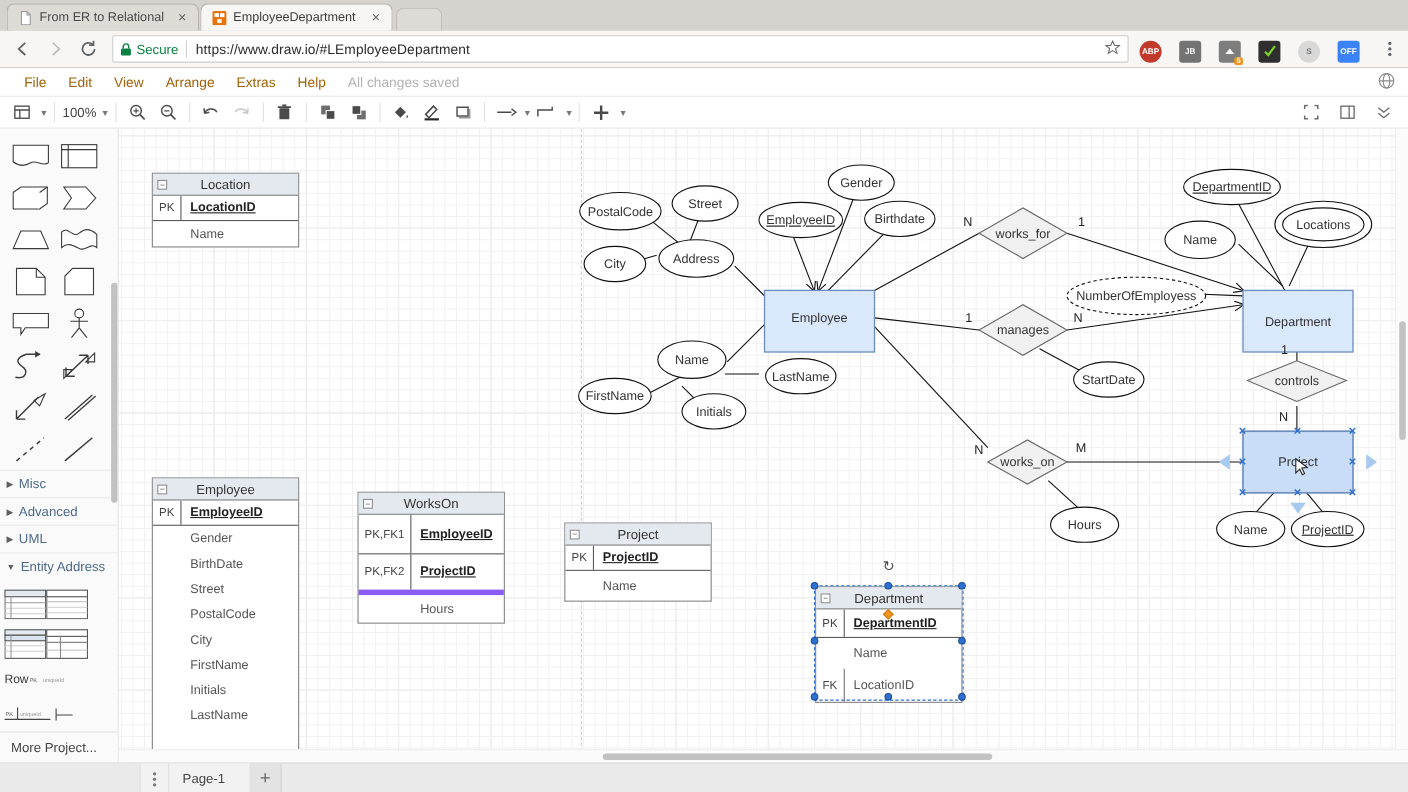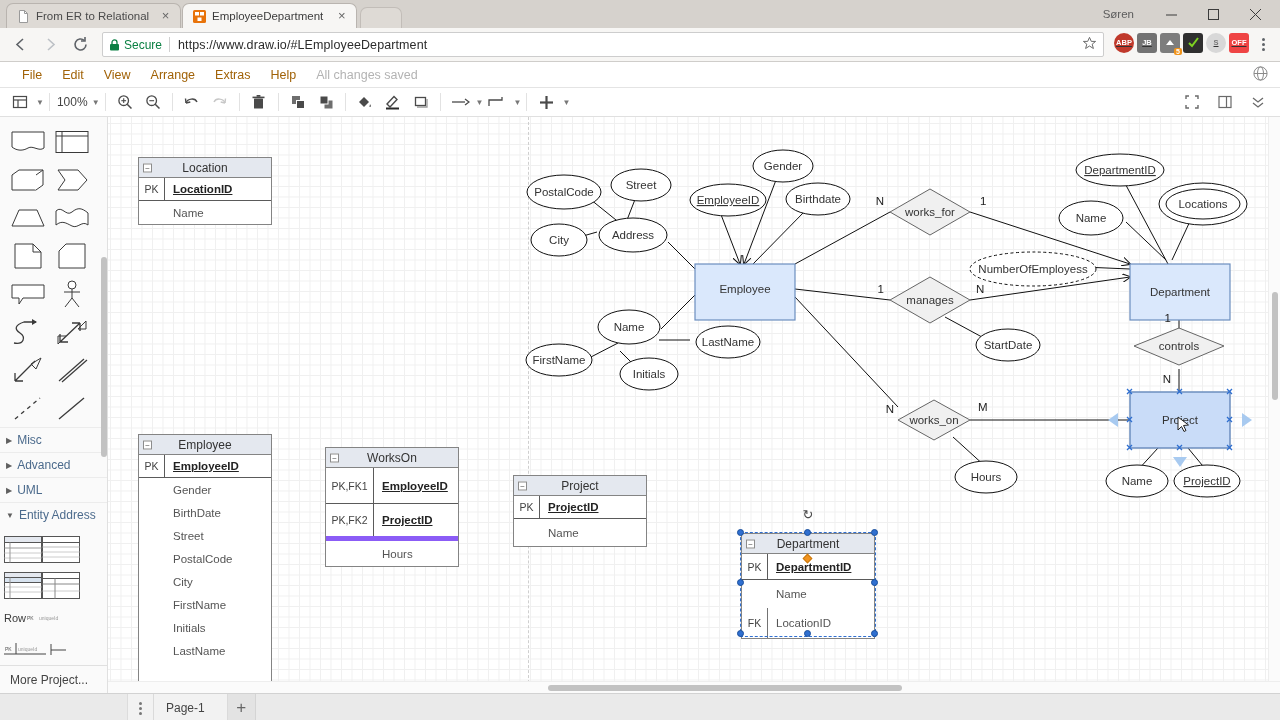--- a/index.html
+++ b/index.html
@@ -55,21 +55,21 @@
   .nav-ic.disabled { color:#bdc1c6; }
   .omnibox {
     flex:1; height:25px; background:#fff; border:1px solid #cdcdcd; border-radius:2px;
     display:flex; align-items:center; padding:0 6px; margin:0 6px; position:relative;
   }
   .lock { color:#0b8043; margin-right:4px; display:flex; align-items:center; }
   .secure-text { color:#0b8043; font-size:12px; margin-right:7px; }
   .omni-sep { width:1px; height:15px; background:#d0d0d0; margin-right:8px; }
   .url { color:#2b2b2b; font-size:12.5px; letter-spacing:0.1px; }
   .star { margin-left:auto; color:#6b6b6b; }
-  .ext-bar { display:flex; align-items:flex-start; gap:3px; padding-left:4px;text-decoration:underline; }
+  .ext-bar { display:flex; align-items:flex-end; gap:16px; padding-left:4px; }
   .ext {
     width:20px; height:20px; border-radius:3px; font-size:7.5px; font-weight:bold;
     display:flex; align-items:center; justify-content:center; color:#fff; position:relative;
   }
   .kebab { width:22px; height:24px; display:flex; flex-direction:column; align-items:center; justify-content:center; gap:2px; }
   .kebab i { width:3px; height:3px; border-radius:50%; background:#5f6368; display:block; }
 
   
   #app-menu {
     height:26px; background:#fff; display:flex; align-items:center;
@@ -245,39 +245,20 @@
             <rect width="13" height="13" rx="1.5" fill="#e8730a"></rect>
             <rect x="2" y="2" width="4" height="3.5" fill="#fff"></rect>
             <rect x="7" y="2" width="4" height="3.5" fill="#fff"></rect>
             <rect x="4.5" y="7.5" width="4" height="3.5" fill="#fff"></rect>
           </svg>
       </span>
       <span class="tabtitle">EmployeeDepartment - d</span>
       <span class="tabclose">×</span>
     </div>
     <div class="tab-stub"></div>
-  </div>
-  <div class="win-right">
-    <span class="win-user">Søren</span>
-    <span class="win-btn">
-      <svg width="11" height="11" viewBox="0 0 11 11">
-          <line x1="0" y1="6" x2="11" y2="6" stroke="#3b3b3b"></line>
-        </svg>
-    </span>
-    <span class="win-btn">
-      <svg width="11" height="11" viewBox="0 0 11 11">
-          <rect x="0.5" y="0.5" width="10" height="10" fill="none" stroke="#3b3b3b"></rect>
-        </svg>
-    </span>
-    <span class="win-btn">
-      <svg width="11" height="11" viewBox="0 0 11 11">
-          <line x1="0" y1="0" x2="11" y2="11" stroke="#3b3b3b"></line>
-          <line x1="11" y1="0" x2="0" y2="11" stroke="#3b3b3b"></line>
-        </svg>
-    </span>
   </div>
 </div>
 
 <div id="chrome-omni">
   <span class="nav-ic">
     <svg width="17" height="17" viewBox="0 0 17 17">
         <path d="M11 3 L5 8.5 L11 14" fill="none" stroke="#5f6368" stroke-width="1.6"></path>
       </svg>
   </span>
   <span class="nav-ic disabled">
@@ -315,21 +296,21 @@
           <path d="M2 8l4-5 4 5z" fill="#fff"></path>
         </svg>
       <span style="position:absolute;right:-2px;bottom:-2px;background:#f0931a;color:#fff;font-size:7px;border-radius:2px;padding:0 2px;">5</span>
     </span>
     <span class="ext" style="background:#2f2f2f;">
       <svg width="13" height="13" viewBox="0 0 13 13">
           <path d="M2 7l3 3 6-8" fill="none" stroke="#7ed321" stroke-width="2"></path>
         </svg>
     </span>
     <span class="ext" style="background:#d8d8d8;color:#777;border-radius:50%;">S</span>
-    <span class="ext" style="background:#ef4444;">OFF</span>
+    <span class="ext" style="background:#3b82f6;">OFF</span>
     <span class="kebab">
         <i></i>
         <i></i>
         <i></i>
       </span>
   </div>
 </div>
 
 <div id="app-menu">
   <span class="mi">File</span>

